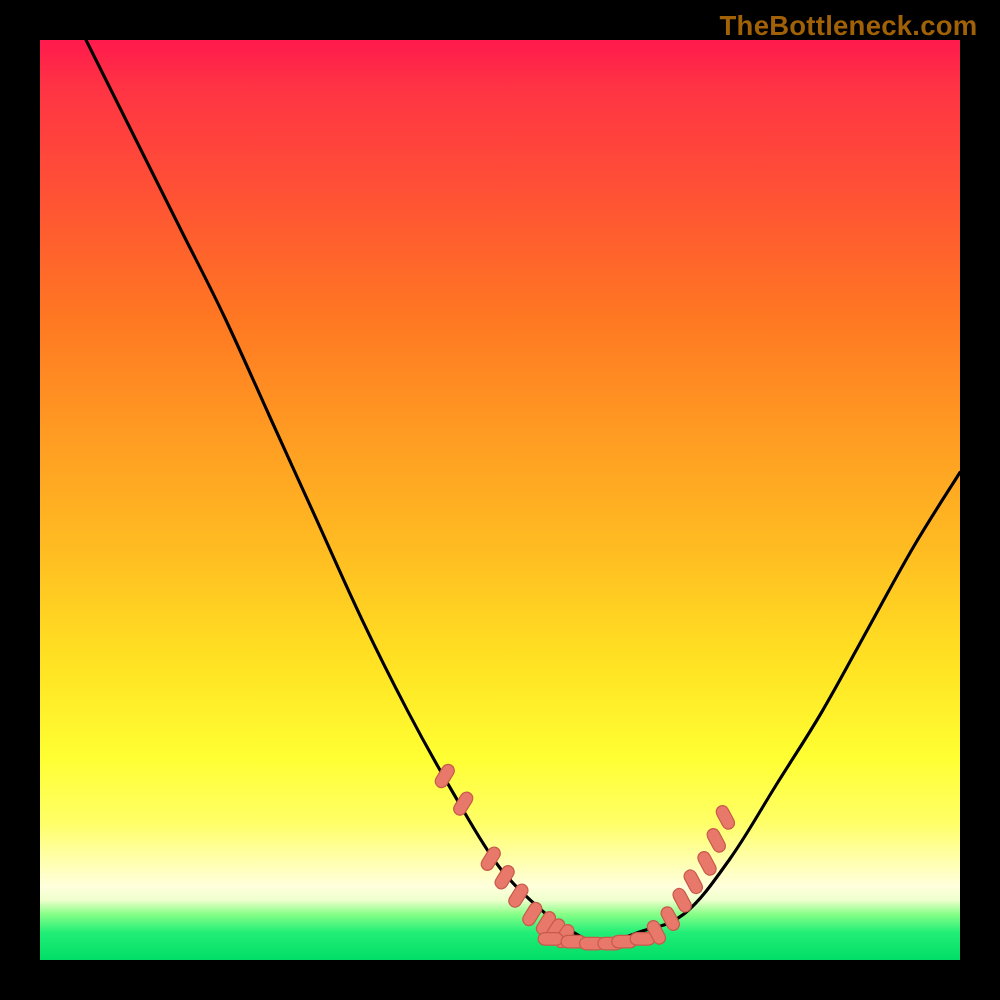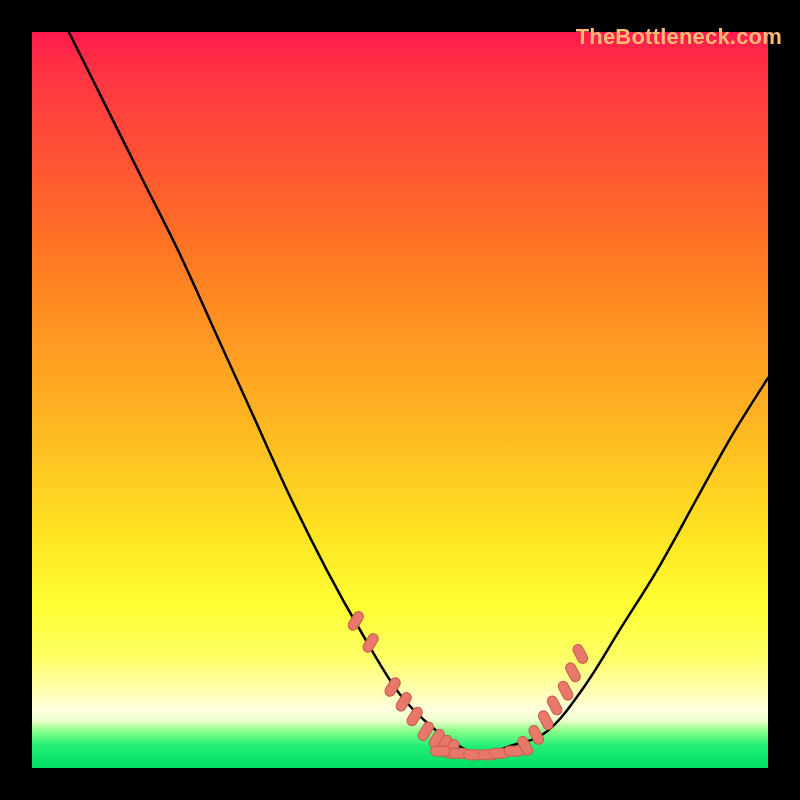--- a/index.html
+++ b/index.html
@@ -36,25 +36,25 @@
       #ffffbb 90%,
       #ffffdd 92%,
       #eeffcc 93.5%,
       #88ff88 95%,
       #22ee77 97%,
       #00dd66 100%
     );
   }
   .watermark {
     position: absolute;
-    top: 24px;
+    top: 8px;
     right: 18px;
     font-size: 22px;
     font-weight: bold;
-    color: #fdba74;
+    color: #a16207;
     letter-spacing: 0.2px;
   }
   svg.curve {
     position: absolute;
     left: 32px;
     top: 32px;
     width: 736px;
     height: 736px;
     overflow: visible;
   }

